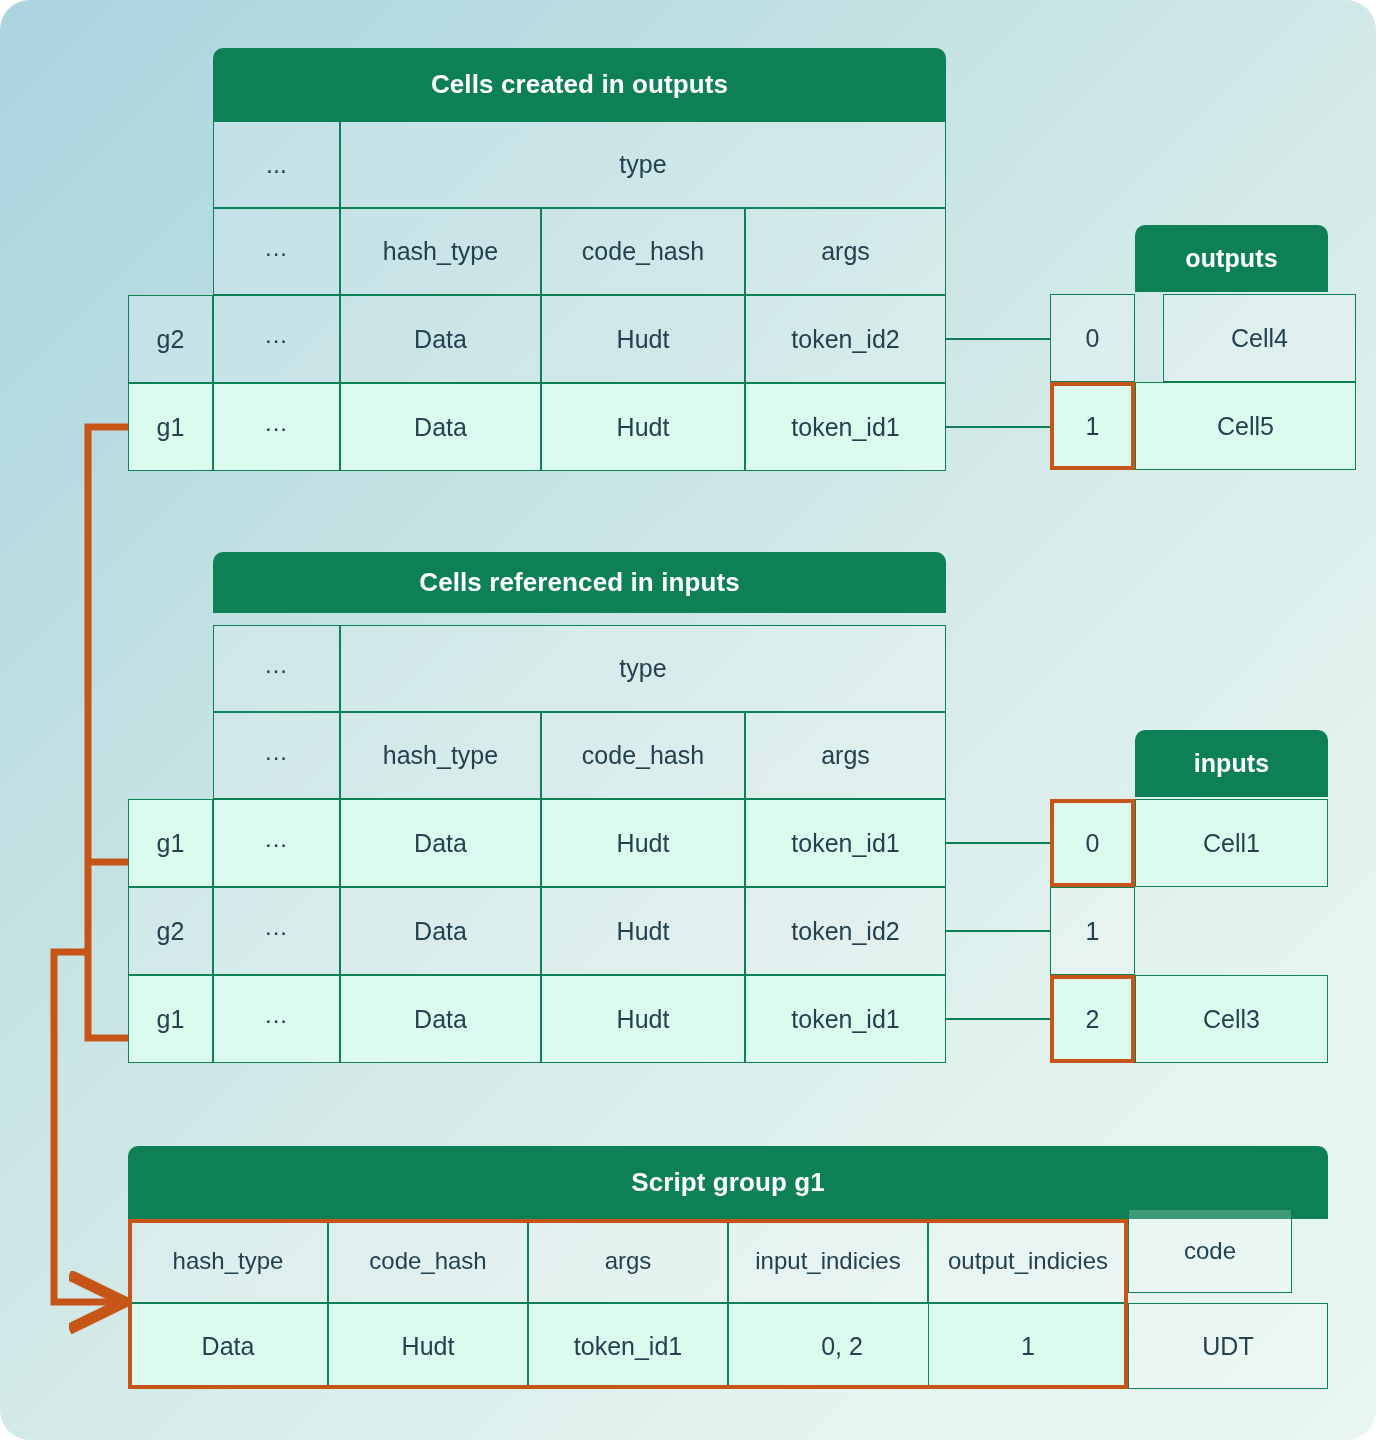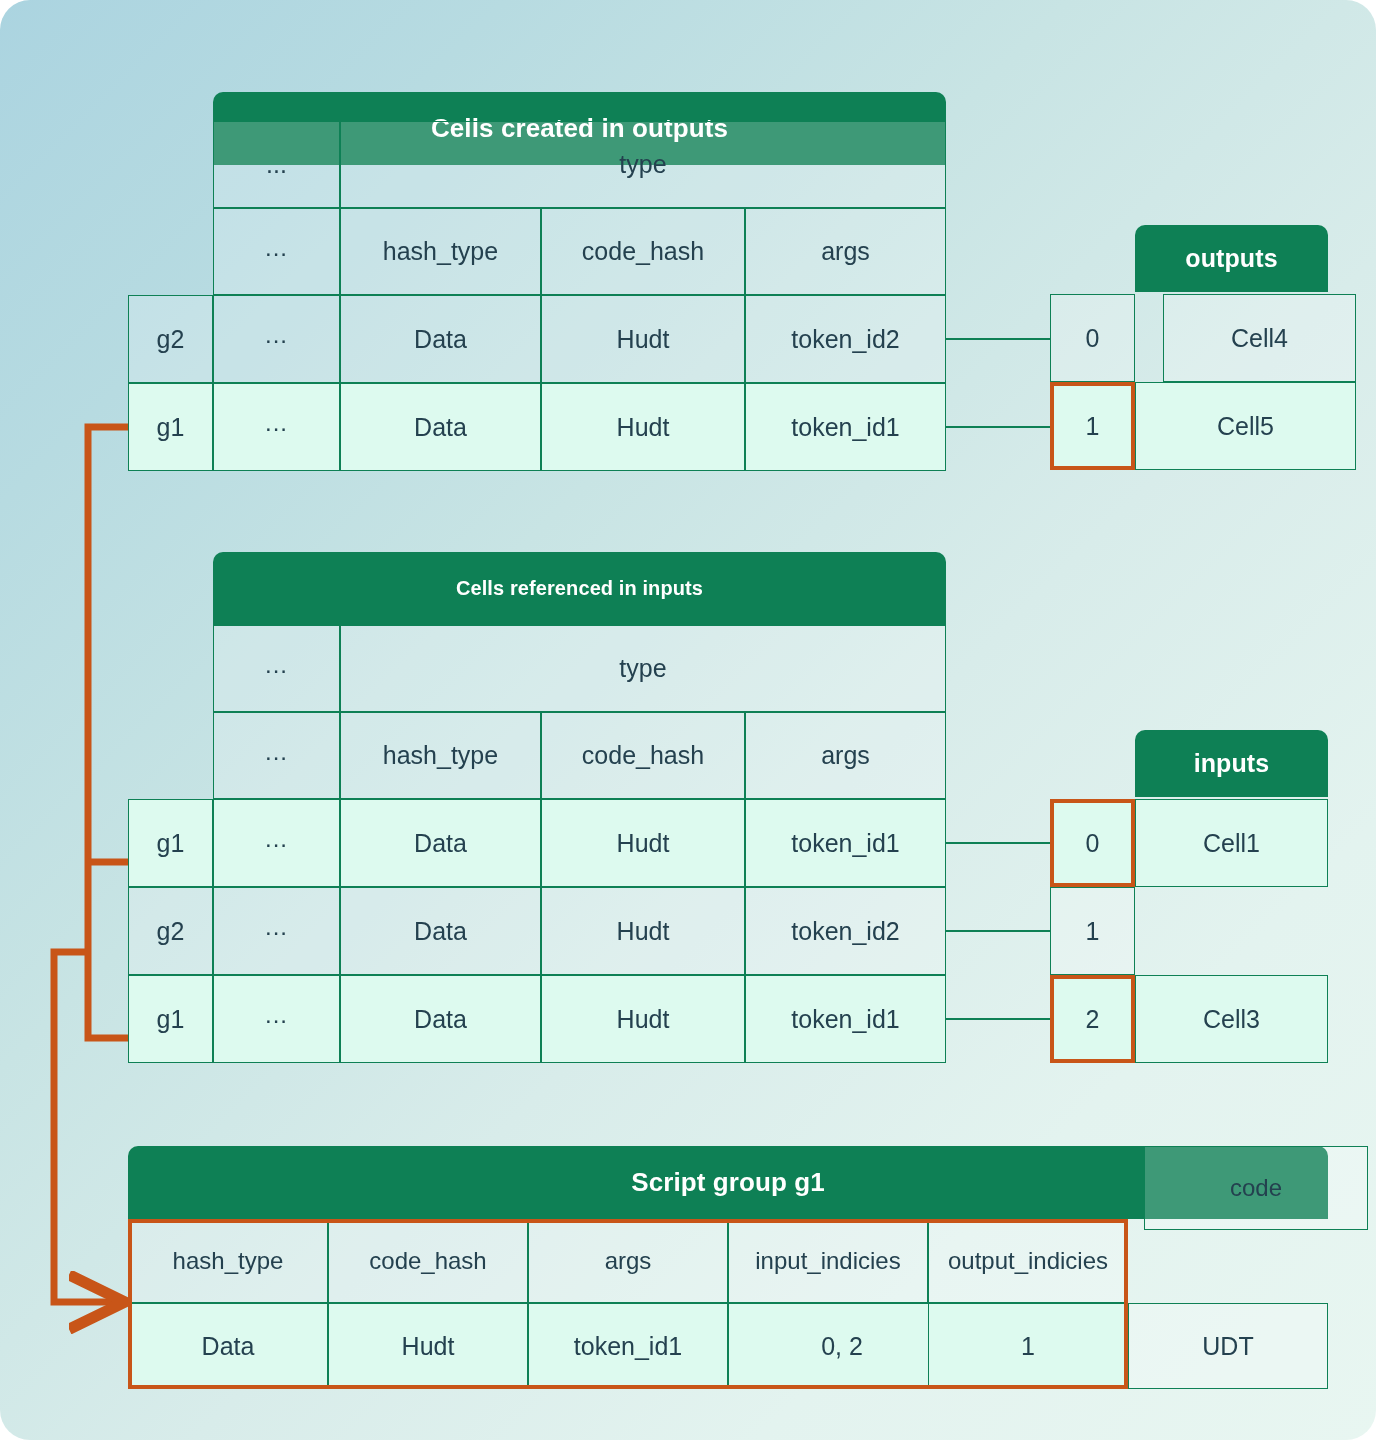--- a/index.html
+++ b/index.html
@@ -48,21 +48,21 @@
   }
 
   svg.conn{position:absolute;left:0;top:0;width:1376px;height:1440px;overflow:visible;}
 </style>
 </head>
 <body>
 
 <div id="canvas">
 
   <div class="tbl" style="left:213px;top:48px;width:733px;">
-    <div class="hdr" style="height:73px;font-size:26px;margin-top:44px;">Cells created in outputs</div>
+    <div class="hdr" style="height:73px;font-size:26px;">Cells created in outputs</div>
   </div>
 
   <div class="grid" style="left:0;top:0;width:1376px;height:1440px;">
 
     <div class="cell plain" style="left:213px;top:121px;width:127px;height:87px;">...</div>
     <div class="cell plain" style="left:340px;top:121px;width:606px;height:87px;">type</div>
 
     <div class="cell plain" style="left:213px;top:208px;width:127px;height:87px;">
       <span class="dots">...</span>
     </div>
@@ -90,21 +90,21 @@
   <div class="tbl" style="left:1135px;top:225px;width:193px;">
     <div class="hdr" style="height:67px;font-size:25px;text-align:right;">outputs</div>
   </div>
   <div class="cell plain" style="left:1050px;top:294px;width:85px;height:88px;">0</div>
   <div class="cell plain" style="left:1135px;top:294px;width:193px;height:88px;margin-left:28px;">Cell4</div>
   <div class="cell light" style="left:1050px;top:382px;width:85px;height:88px;">1</div>
   <div class="cell light" style="left:1135px;top:382px;width:221px;height:88px;">Cell5</div>
   <div class="hl" style="left:1050px;top:382px;width:85px;height:88px;"></div>
 
   <div class="tbl" style="left:213px;top:552px;width:733px;">
-    <div class="hdr" style="height:73px;font-size:20px;">Cells referenced in inputs</div>
+    <div class="hdr" style="height:61px;font-size:26px;">Cells referenced in inputs</div>
   </div>
 
   <div class="grid" style="left:0;top:0;width:1376px;height:1440px;">
     <div class="cell plain" style="left:213px;top:625px;width:127px;height:87px;">
       <span class="dots">...</span>
     </div>
     <div class="cell plain" style="left:340px;top:625px;width:606px;height:87px;">type</div>
 
     <div class="cell plain" style="left:213px;top:712px;width:127px;height:87px;">
       <span class="dots">...</span>
@@ -153,21 +153,21 @@
     <div class="hdr" style="height:73px;font-size:26px;text-align:center;">Script group g1</div>
   </div>
 
   <div class="grid" style="left:0;top:0;width:1376px;height:1440px;">
 
     <div class="cell plain" style="left:128px;top:1219px;width:200px;height:84px;font-size:24px;">hash_type</div>
     <div class="cell plain" style="left:328px;top:1219px;width:200px;height:84px;font-size:24px;">code_hash</div>
     <div class="cell plain" style="left:528px;top:1219px;width:200px;height:84px;font-size:24px;">args</div>
     <div class="cell plain" style="left:928px;top:1219px;width:200px;height:84px;font-size:24px;">output_indicies</div>
     <div class="cell plain" style="left:728px;top:1219px;width:200px;height:84px;font-size:24px;">input_indicies</div>
-    <div class="cell plain" style="left:1128px;top:1146px;width:224px;height:84px;font-size:24px;margin-left:16px;">code</div>
+    <div class="cell plain" style="left:1128px;top:1209px;width:164px;height:84px;font-size:24px;">code</div>
 
     <div class="cell light" style="left:128px;top:1303px;width:200px;height:86px;">Data</div>
     <div class="cell light" style="left:328px;top:1303px;width:200px;height:86px;">Hudt</div>
     <div class="cell light" style="left:528px;top:1303px;width:200px;height:86px;">token_id1</div>
     <div class="cell light" style="left:728px;top:1303px;width:228px;height:86px;">0, 2</div>
     <div class="cell light" style="left:928px;top:1303px;width:200px;height:86px;">1</div>
     <div class="cell plain" style="left:1128px;top:1303px;width:200px;height:86px;">UDT</div>
   </div>
 
   <div class="hl" style="left:128px;top:1219px;width:1000px;height:170px;"></div>

